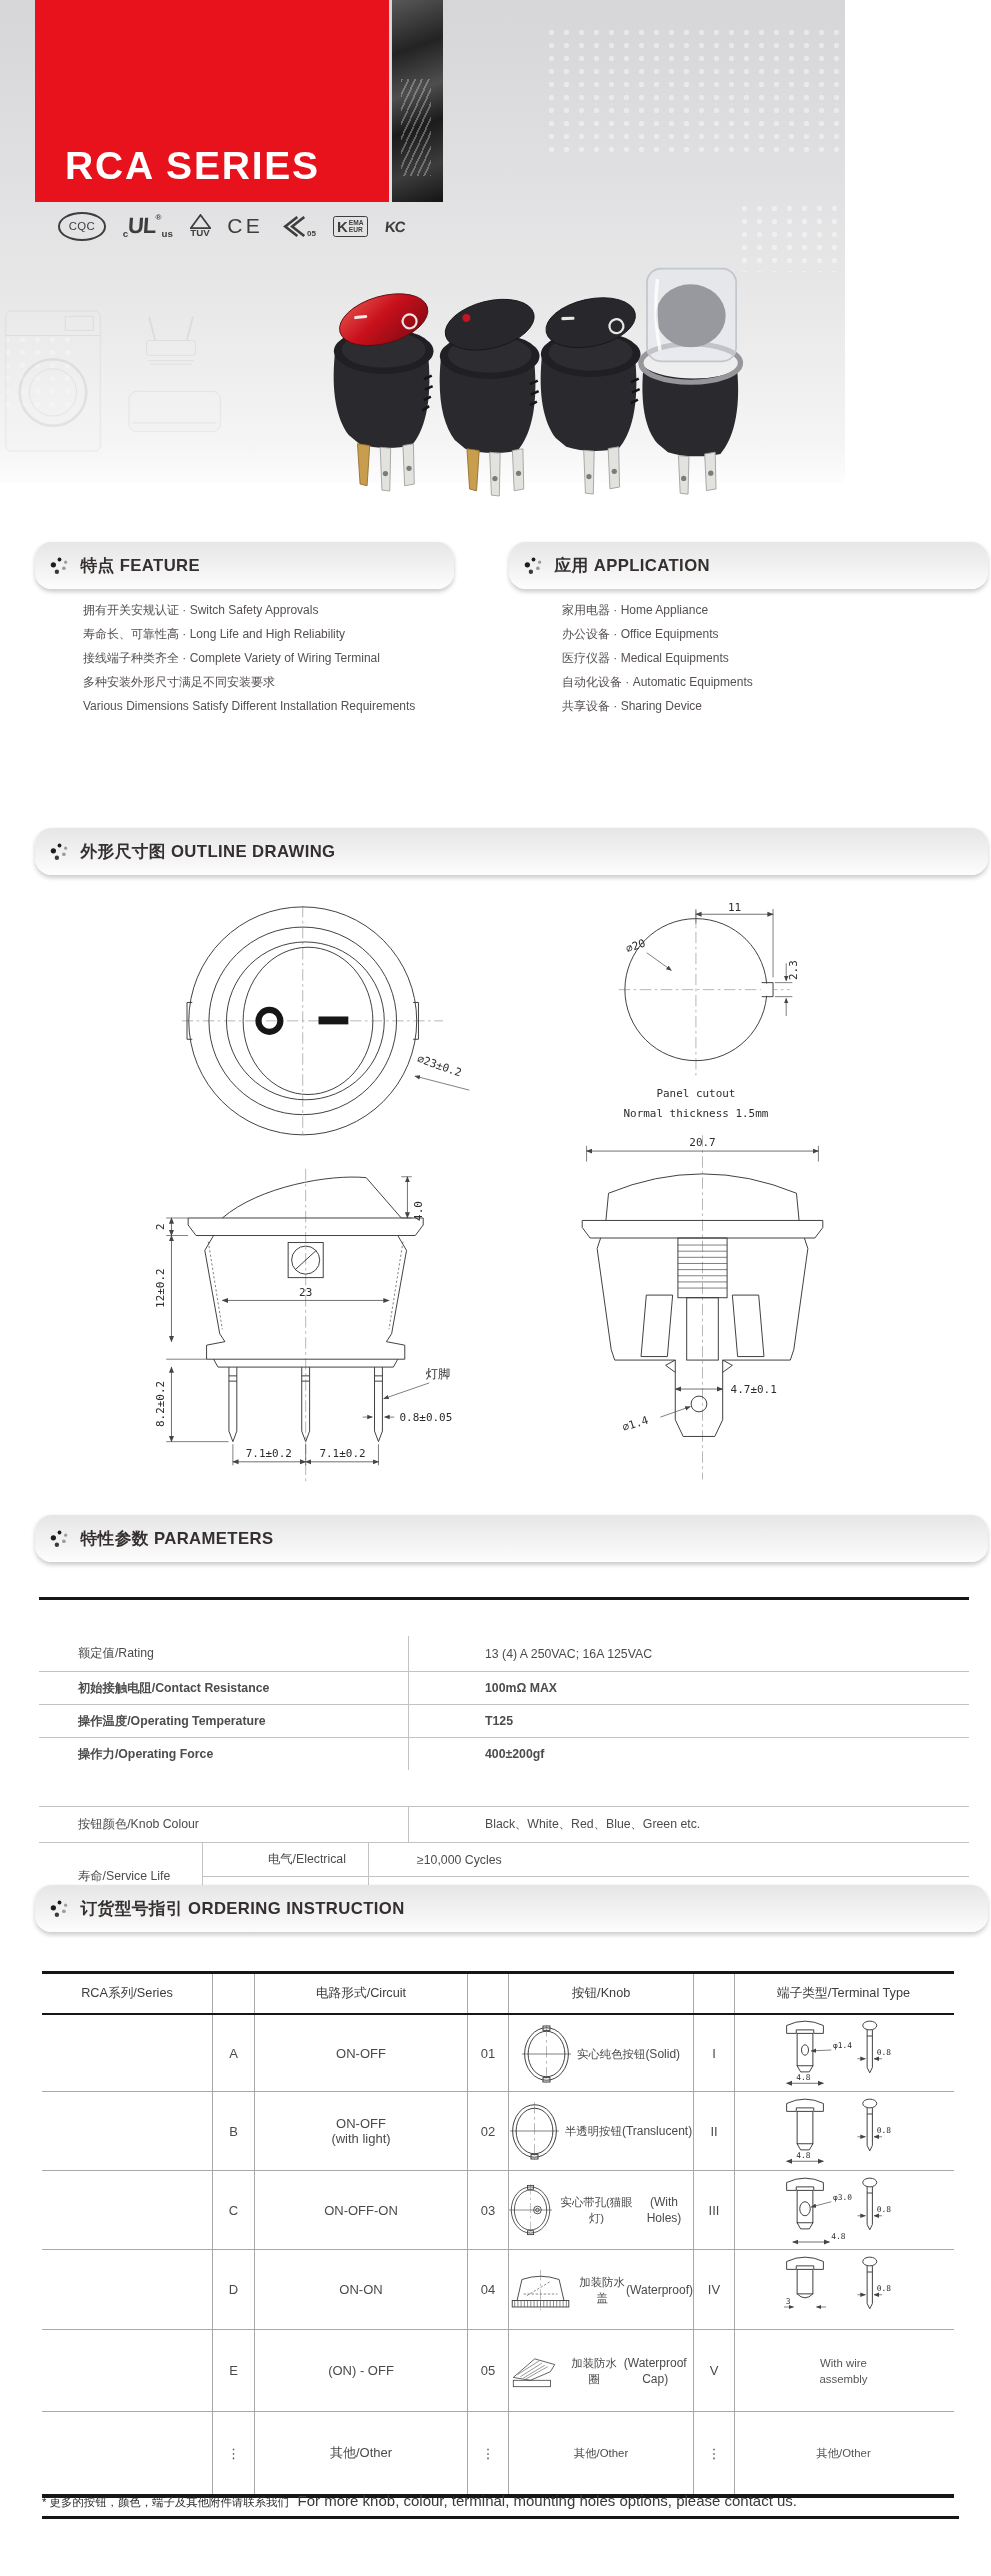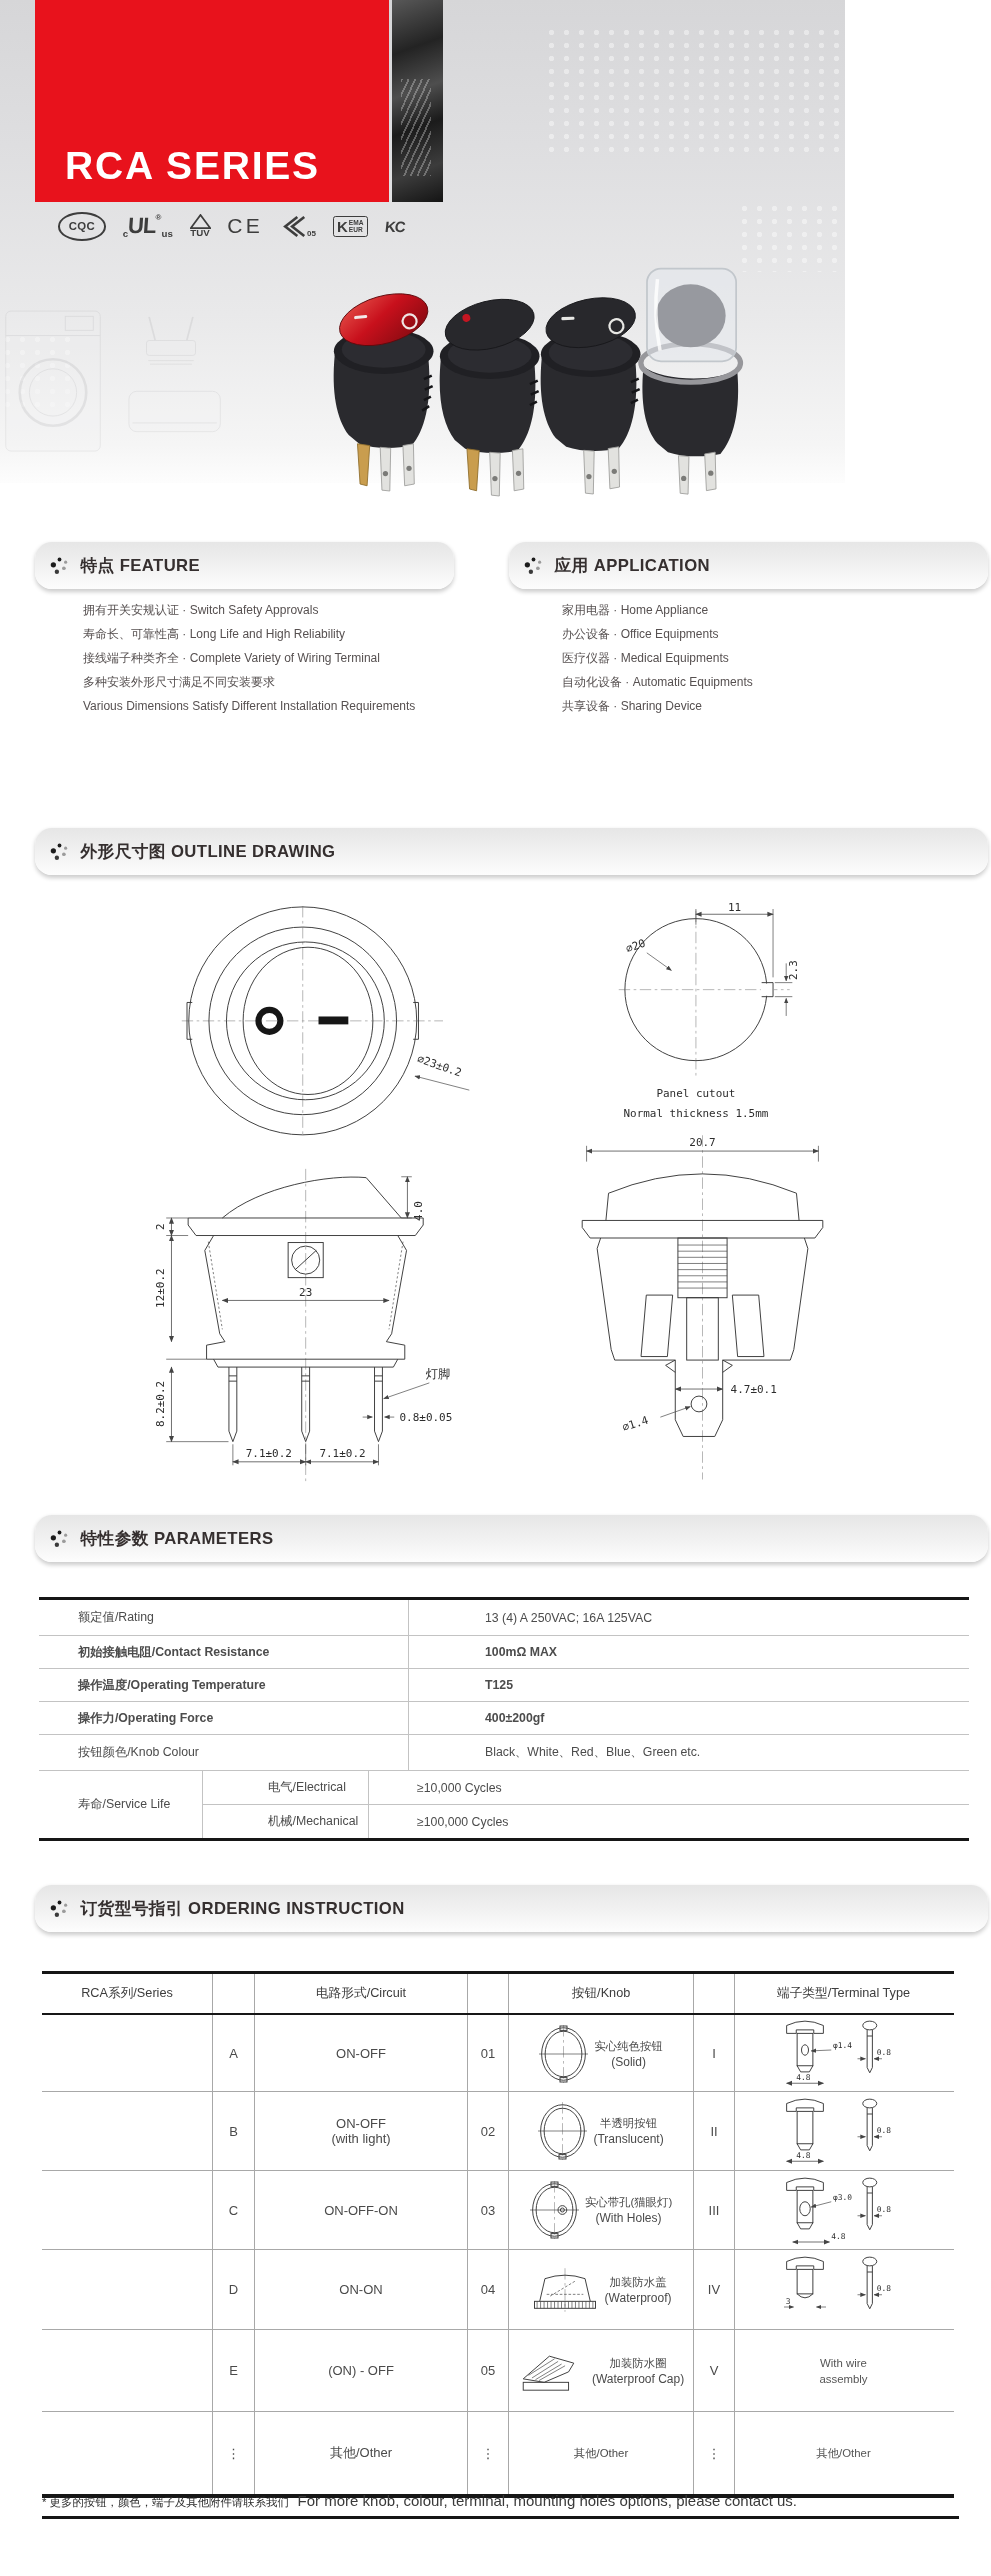--- a/index.html
+++ b/index.html
@@ -14,21 +14,21 @@
   .df2{left:737px;top:202px;width:237px;height:70px;}
   .df3{left:0;top:333px;width:79px;height:79px;opacity:.4;}
   .red-block{position:absolute;left:35px;top:0;width:354px;height:202px;background:#e8121c;}
   .series-title{position:absolute;left:30px;bottom:14px;font-size:39px;font-weight:700;color:#fff;letter-spacing:1.8px;}
   .photo-strip{position:absolute;left:392px;top:0;width:51px;height:202px;
         background:linear-gradient(160deg,#585858 0%,#232323 25%,#4e4e4e 45%,#1b1b1b 62%,#3c3c3c 82%,#141414 100%);}
   .photo-strip:after{content:"";position:absolute;left:8.8px;top:79px;width:30px;height:97px;
         background:repeating-linear-gradient(115deg,rgba(220,220,220,.35) 0 1.8px,rgba(0,0,0,0) 1.8px 6.1px);}
   .certs{position:absolute;left:58px;top:212px;display:flex;align-items:center;gap:16.7px;color:#3d3d3d;}
   .cert{display:inline-flex;align-items:center;justify-content:center;}
-  .cqc{width:44px;height:24.6px;border:2.1px solid #3d3d3d;border-radius:50%;font-size:11.4px;font-weight:700;letter-spacing:0.4px;text-align:center;}
+  .cqc{width:44px;height:24.6px;border:2.1px solid #3d3d3d;border-radius:50%;font-size:11.4px;font-weight:400;letter-spacing:0.4px;text-align:center;}
   .ul{font-weight:700;}
   .ul .ul-c{font-size:9.7px;align-self:flex-end;}
   .ul .ul-m{font-size:22px;letter-spacing:-0.9px;transform:skewX(-4deg);}
   .ul .ul-r{font-size:8px;align-self:flex-start;}
   .ul .ul-us{font-size:9.7px;align-self:flex-end;}
   .tuv{flex-direction:column;font-weight:700;font-size:9.7px;line-height:8.8px;}
   .ce{font-size:21px;font-weight:500;letter-spacing:3.5px;}
   .emark{align-items:flex-end;}
   .emark .em-n{font-size:8px;font-weight:700;margin-left:0.9px;}
   .kema{border:1.8px solid #3d3d3d;border-radius:2.6px;padding:0.9px 3.5px;align-items:center;}
@@ -52,36 +52,36 @@
   .dl1{marker-end:url(#arr);}
   .dim{font:12.5px "DejaVu Sans Mono",monospace;fill:#2d2d2d;}
   .dim-s{font:9px "DejaVu Sans Mono",monospace;fill:#2d2d2d;}
   .mid{text-anchor:middle;}
   
   .ptable{position:absolute;left:39px;top:1597px;width:930px;border-top:3.5px solid #161616;border-bottom:3.5px solid #161616;font-size:12.3px;color:#4c4c4c;}
   .prow{display:flex;align-items:stretch;}
   .prow + .prow{border-top:0.9px solid #c3c3c3;}
   .plabel{width:369px;box-sizing:border-box;padding-left:39px;display:flex;align-items:center;}
   .pvalue{flex:1;border-left:0.9px solid #c3c3c3;box-sizing:border-box;padding-left:76px;display:flex;align-items:center;}
-  .r40{height:35px;} .r37{height:32px;font-weight:bold;}
+  .r40{height:35px;margin-top:36px;} .r37{height:32px;font-weight:bold;}
   .plabel-life{width:163px;box-sizing:border-box;padding-left:39px;display:flex;align-items:center;}
   .psub{flex:1;display:flex;flex-direction:column;}
   .psubrow{display:flex;height:33px;}
   .psubrow + .psubrow{border-top:0.9px solid #c3c3c3;}
   .psublabel{width:166px;box-sizing:border-box;border-left:0.9px solid #c3c3c3;padding-left:65px;display:flex;align-items:center;}
   .psubvalue{flex:1;border-left:0.9px solid #c3c3c3;box-sizing:border-box;padding-left:48px;display:flex;align-items:center;}
   
   .otable{position:absolute;left:42px;top:1971px;width:912px;border-top:3.5px solid #161616;border-bottom:4.4px solid #161616;font-size:13px;color:#4a4a4a;}
   .ohead,.orow{display:grid;grid-template-columns:170px 42px 213px 41px 185px 41px 218px;}
   .ohead{height:39px;border-bottom:2.6px solid #161616;font-size:12.7px;color:#3c3c3c;}
   .orow + .orow{border-top:0.9px solid #a8a8a8;}
   .ocell{border-left:0.9px solid #a8a8a8;display:flex;align-items:center;justify-content:center;text-align:center;box-sizing:border-box;}
   .ocell:first-child{border-left:none;}
   .kwrap{display:flex;align-items:center;gap:6.1px;}
-  .ktext{display:flex;flex-direction:column;align-items:center;font-size:11.4px;color:#4a4a4a;line-height:16px;}
+  .ktext{display:flex;flex-direction:row;align-items:center;font-size:11.4px;color:#4a4a4a;line-height:16px;}
   .ken{font-size:12px;}
   .ttext{font-size:11.4px;color:#555;max-width:88px;line-height:16px;}
   .foot{position:absolute;left:42px;top:2492px;width:917px;font-size:11.4px;color:#2e2e2e;}
   .foot .fen{font-size:15px;margin-left:8.8px;color:#3a3a3a;text-align:center;}
   .botrule{position:absolute;left:42px;top:2516px;width:917px;height:2.6px;background:#161616;}
 </style>
 </head>
 <body>
 
 <svg width="0" height="0" style="position:absolute">

